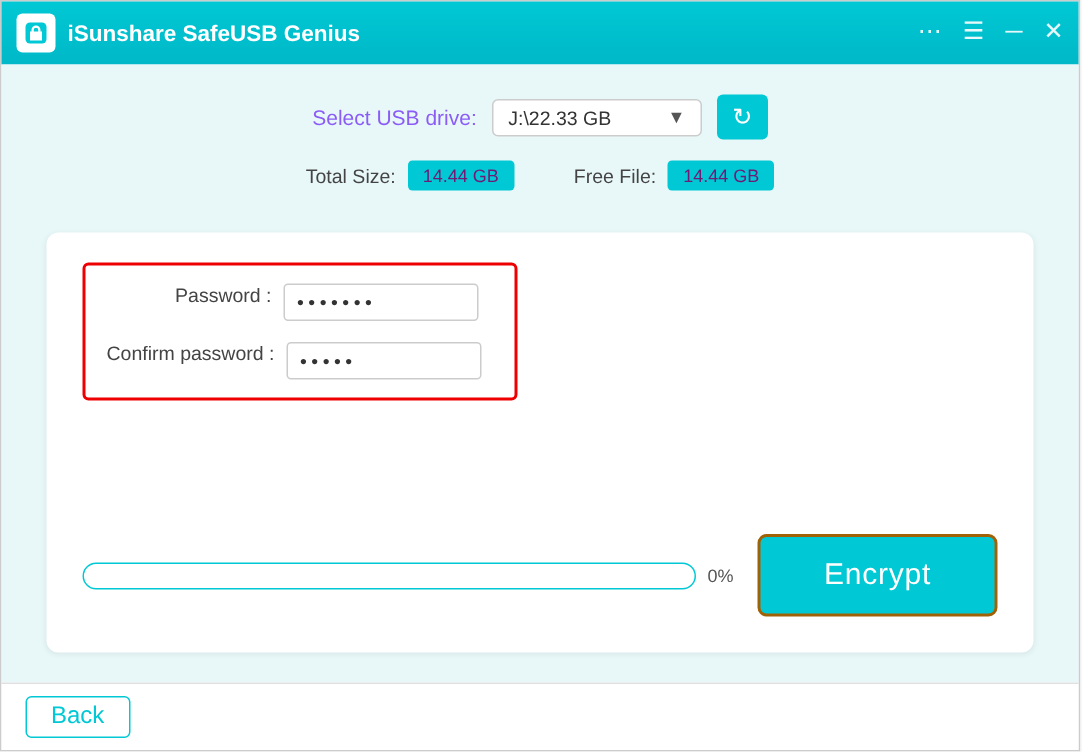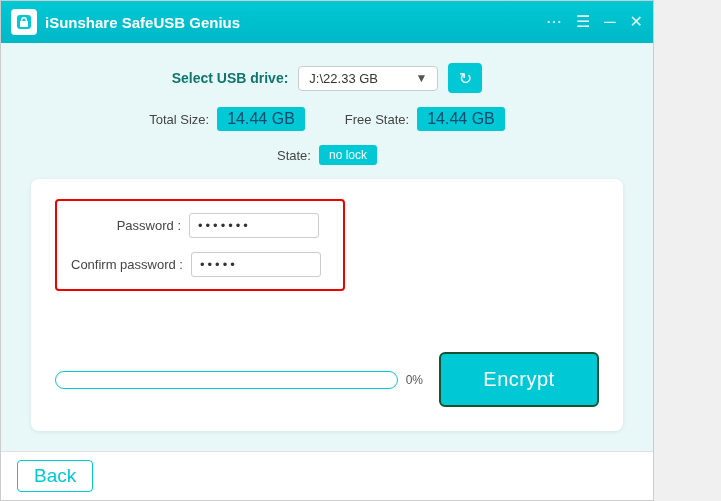--- a/index.html
+++ b/index.html
@@ -5,21 +5,21 @@
     * { box-sizing: border-box; margin: 0; padding: 0; }
     body {
       font-family: "Segoe UI", Arial, sans-serif;
       background: #f0f0f0;
       width: 721px;
       height: 501px;
       overflow: hidden;
     }
 
     .window {
-      width: 654px;
+      width: 720px;
       height: 501px;
       background: #ffffff;
       display: flex;
       flex-direction: column;
       border: 1px solid #ccc;
     }
 
     
     .titlebar {
       background: linear-gradient(to bottom, #00c8d4, #00b8c8);
@@ -81,22 +81,21 @@
     
     .usb-row {
       display: flex;
       align-items: center;
       justify-content: center;
       gap: 10px;
     }
 
     .usb-label {
       font-size: 14px;
-      color: #0f766e;
-      font-weight: bold;
+      color: #8b5cf6;
     }
 
     .usb-dropdown {
       display: flex;
       align-items: center;
       border: 1px solid #ccc;
       border-radius: 4px;
       background: #fff;
       padding: 4px 10px;
       font-size: 13px;
@@ -142,22 +141,22 @@
       gap: 8px;
     }
 
     .info-label {
       font-size: 13px;
       color: #444;
     }
 
     .info-badge {
       background: #00c8d4;
-      color: #0c4a6e;
-      font-size: 16px;
+      color: #701a75;
+      font-size: 12px;
       padding: 3px 10px;
       border-radius: 3px;
       font-weight: 500;
     }
 
     .state-badge {
       background: #00c8d4;
       color: #fff;
       font-size: 12px;
       padding: 3px 10px;
@@ -183,21 +182,20 @@
       padding: 12px 14px;
       display: flex;
       flex-direction: column;
       gap: 14px;
       width: 290px;
       margin-bottom: 20px;
     }
 
     .field-row {
       display: flex;
-      align-items: center;
       gap: 8px;
     }
 
     .field-label {
       font-size: 13px;
       color: #444;
       white-space: nowrap;
       min-width: 110px;
       text-align: right;
     }
@@ -247,21 +245,21 @@
 
     .progress-text {
       font-size: 12px;
       color: #555;
       white-space: nowrap;
     }
 
     .encrypt-btn {
       background: #00c8d4;
       color: #fff;
-      border: 2px solid #14532d;
+      border: 2px solid #a16207;
       border-radius: 6px;
       padding: 14px 28px;
       font-size: 20px;
       font-weight: 500;
       cursor: pointer;
       min-width: 160px;
       text-align: center;
       letter-spacing: 0.5px;
     }
 
@@ -272,21 +270,21 @@
       flex-shrink: 0;
       border-top: 1px solid #e0e0e0;
     }
 
     .back-btn {
       border: 1px solid #00c8d4;
       color: #00c8d4;
       background: #fff;
       border-radius: 4px;
       padding: 4px 16px;
-      font-size: 19px;
+      font-size: 16px;
       cursor: pointer;
     }
   </style>
 </head>
 <body>
 
 <div class="window">
 
   <div class="titlebar">
     <div class="titlebar-logo">
@@ -316,29 +314,25 @@
         <span>↻</span>
       </div>
     </div>
 
     <div class="info-row">
       <div class="info-item">
         <span class="info-label">Total Size:</span>
         <span class="info-badge">14.44 GB</span>
       </div>
       <div class="info-item">
-        <span class="info-label">Free State:</span>
+        <span class="info-label">Free File:</span>
         <span class="info-badge">14.44 GB</span>
       </div>
     </div>
     <div class="info-row">
-      <div class="info-item">
-        <span class="info-label">State:</span>
-        <span class="state-badge">no lock</span>
-      </div>
     </div>
 
     <div class="card">
 
       <div class="password-section">
         <div class="field-row">
           <span class="field-label">Password :</span>
           <input class="field-input" type="password" value="1234567" style="">
         </div>
         <div class="field-row">

